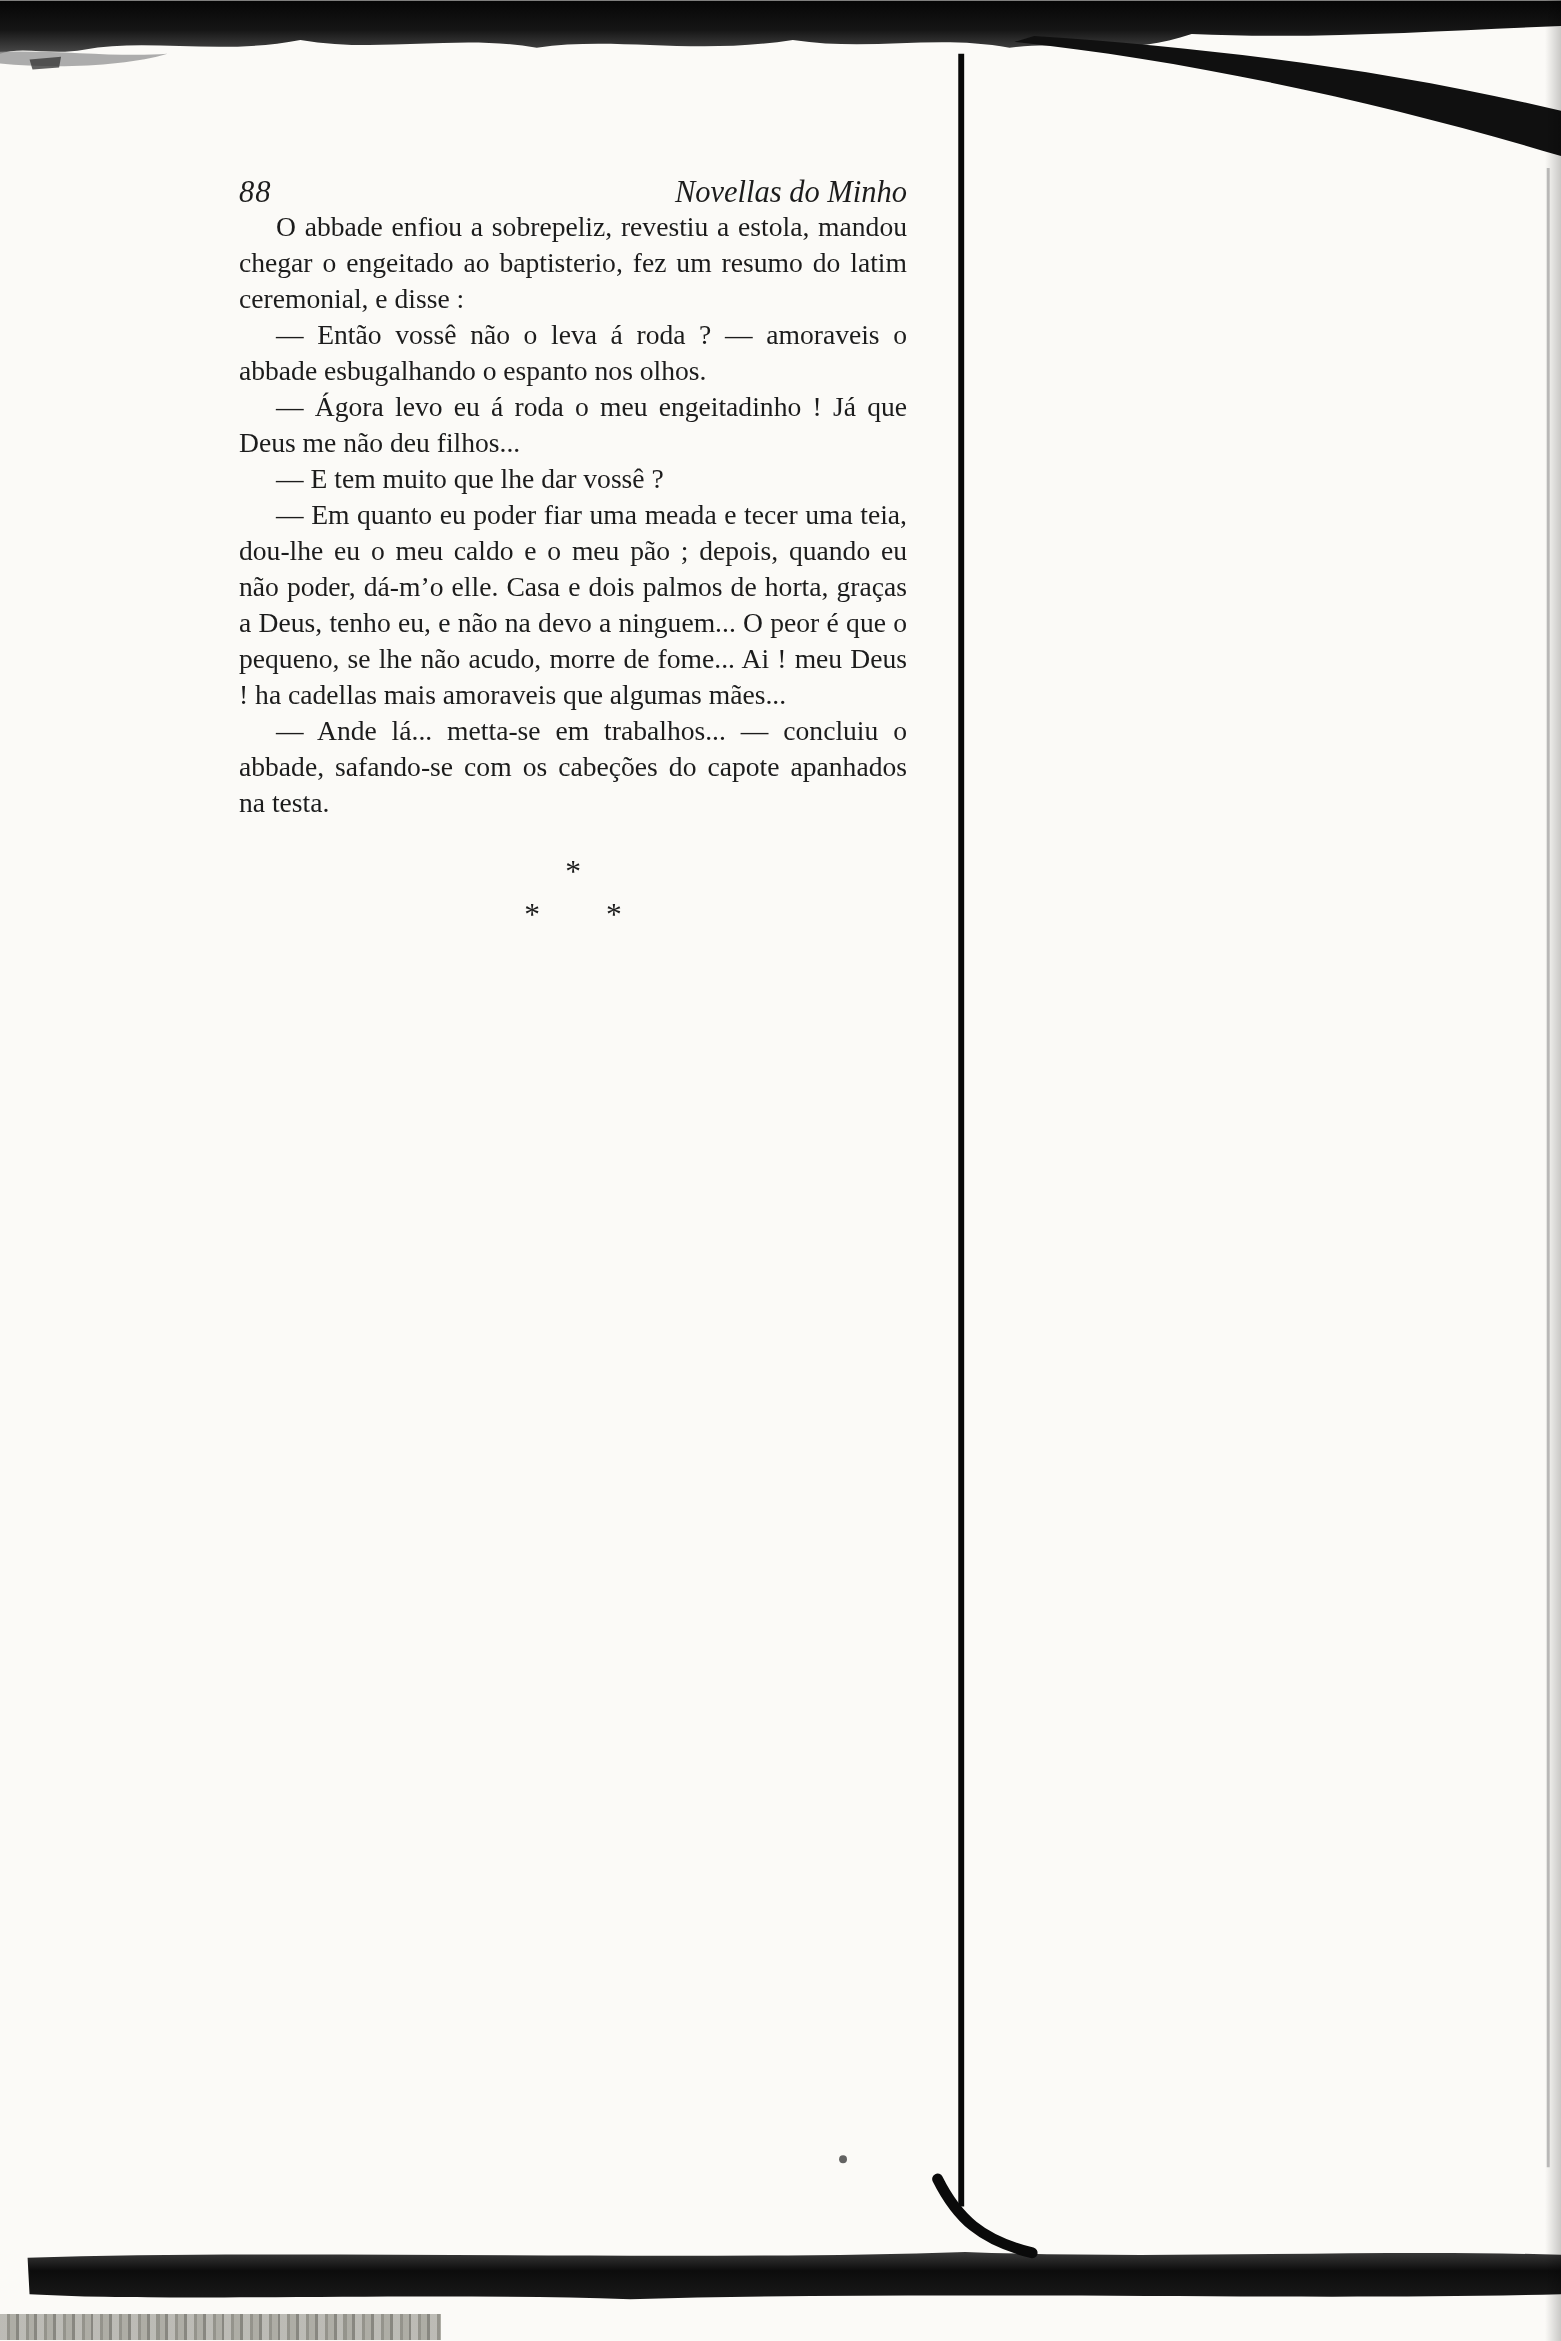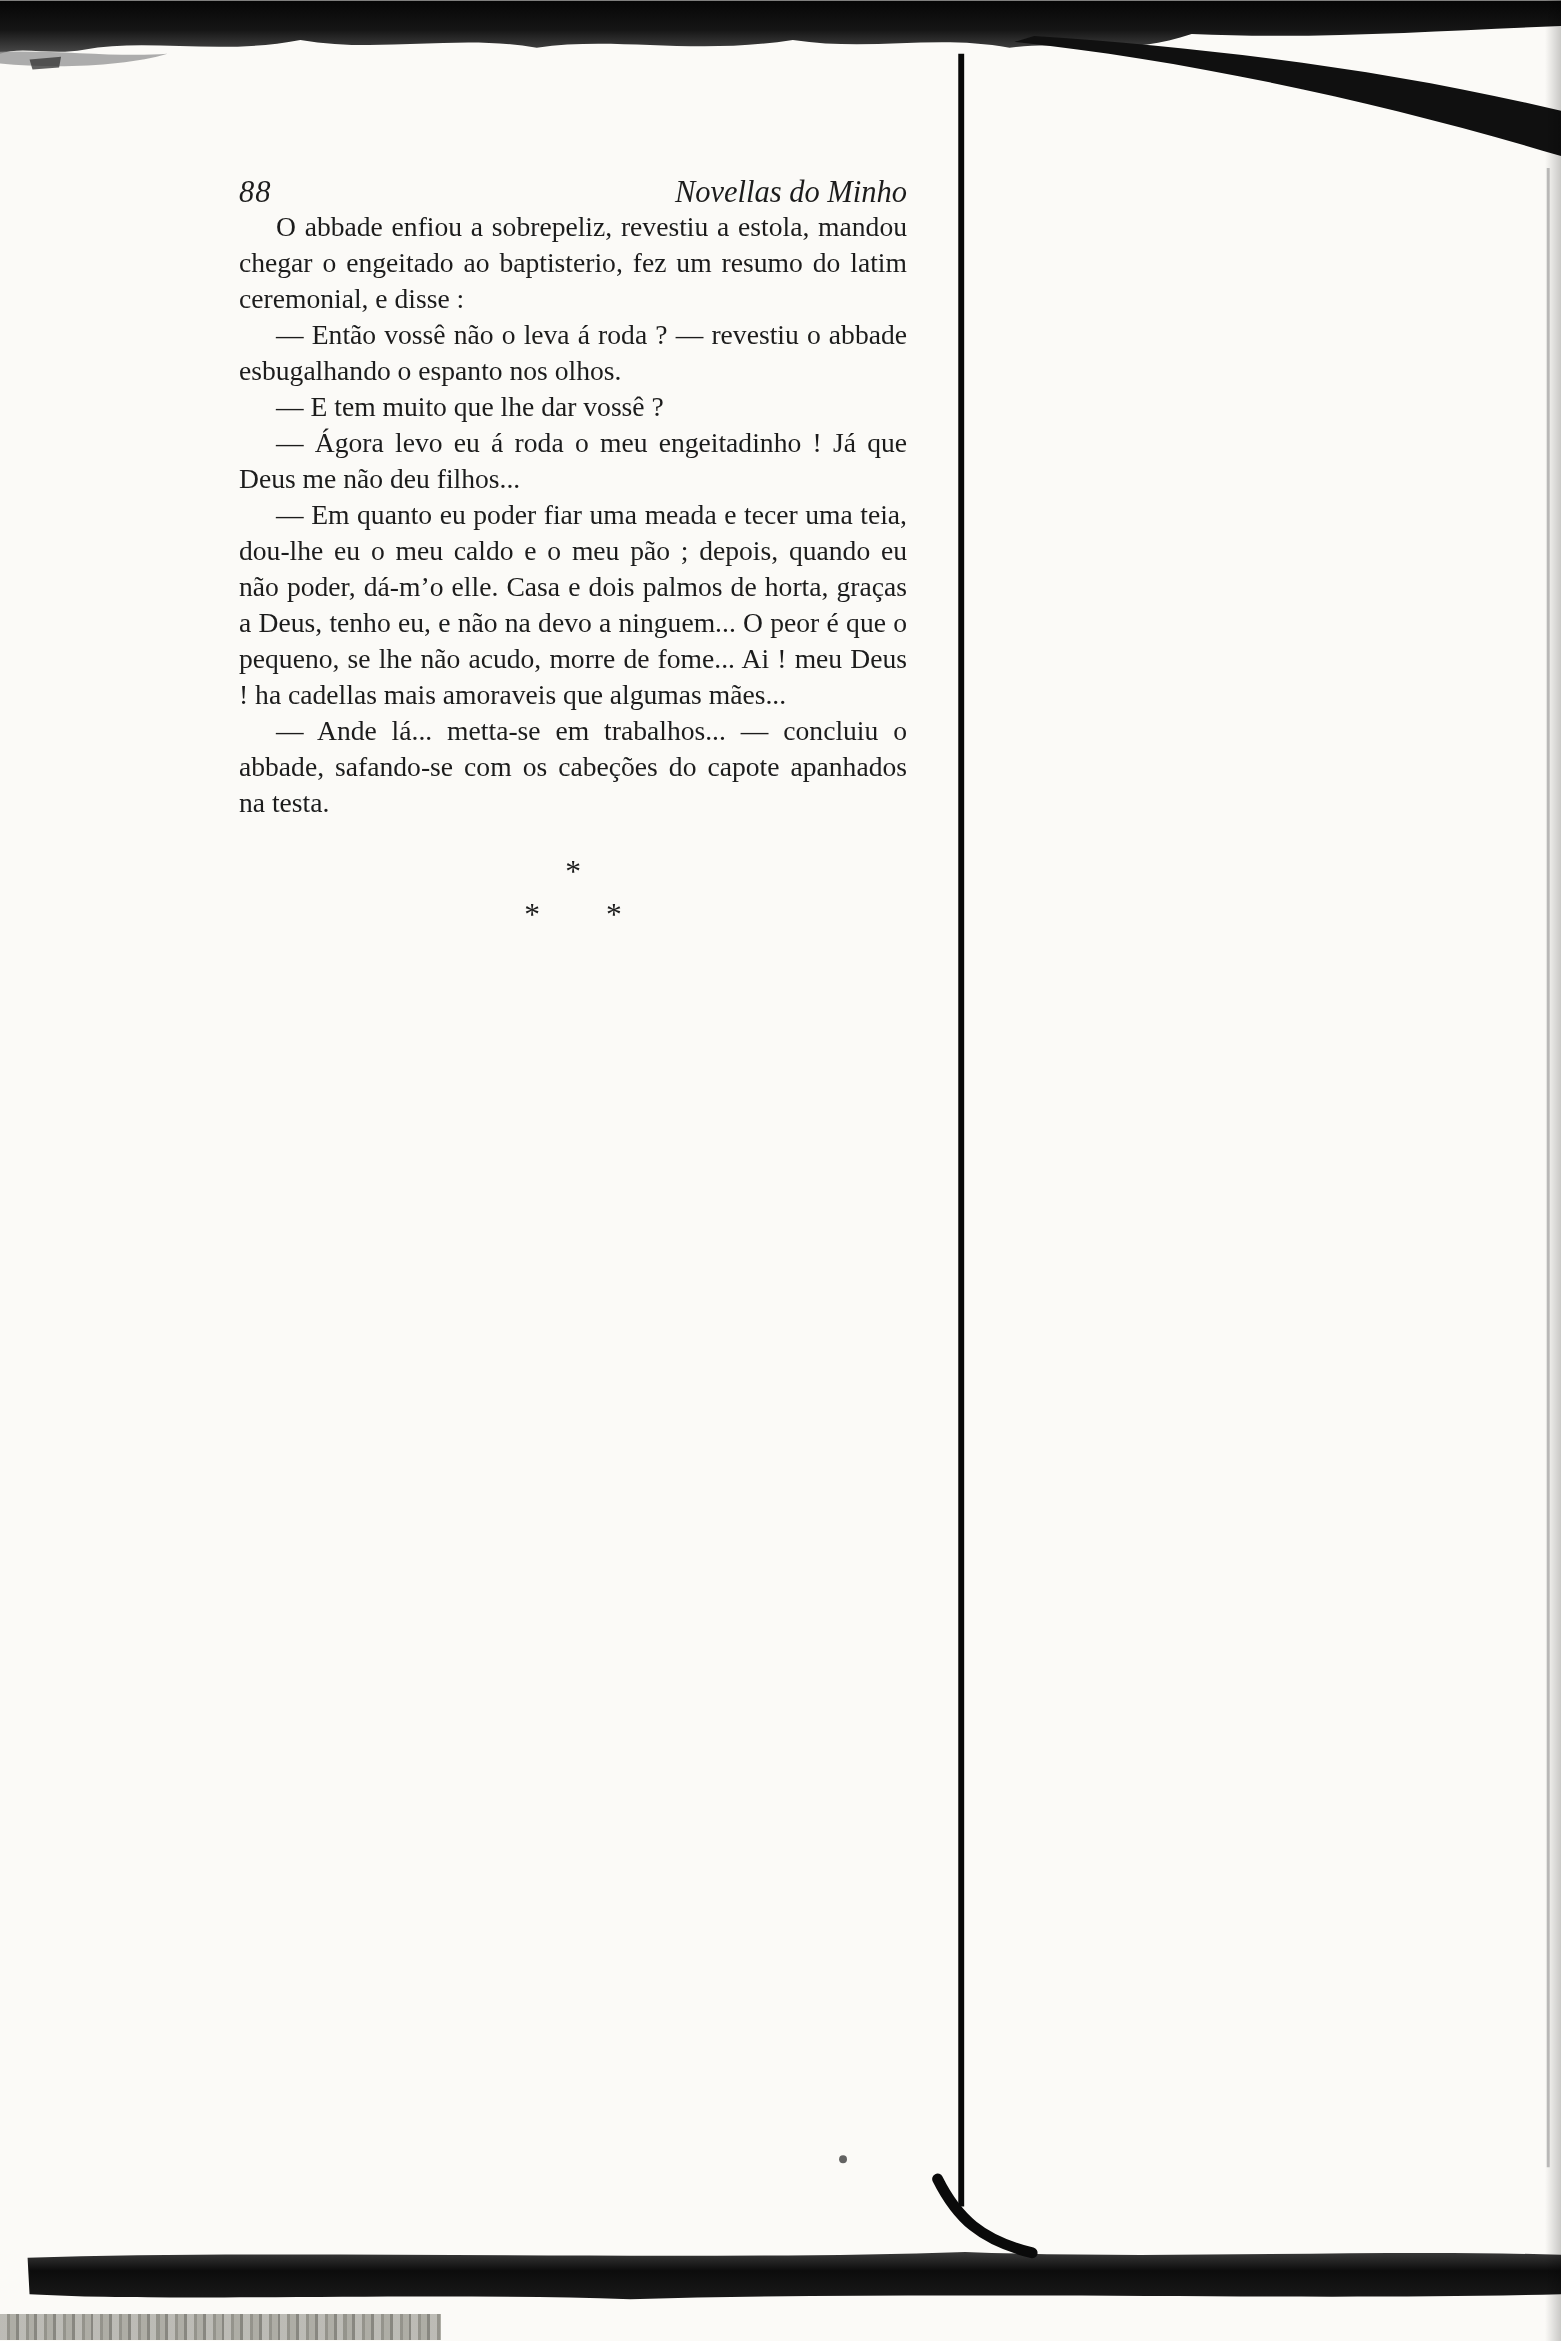--- a/index.html
+++ b/index.html
@@ -88,23 +88,23 @@
   <div class="edge-shade"></div>
   <div class="speckle"></div>
 
   <header class="page-header">
     <span class="page-number">88</span>
     <span class="running-title">Novellas do Minho</span>
   </header>
 
   <main class="text-body" id="text-body">
       <p class="para">O abbade enfiou a sobrepeliz, revestiu a estola, mandou chegar o engeitado ao baptisterio, fez um resumo do latim ceremonial, e disse :</p>
-      <p class="para">— Então vossê não o leva á roda ? — revestiu o abbade esbugalhando o espanto nos olhos.</p>
+      <p class="para">— Então vossê não o leva á roda ? — amoraveis o abbade esbugalhando o espanto nos olhos.</p>
+      <p class="para">— Ágora levo eu á roda o meu engeitadinho ! Já que Deus me não deu filhos...</p>
       <p class="para">— E tem muito que lhe dar vossê ?</p>
-      <p class="para">— Ágora levo eu á roda o meu engeitadinho ! Já que Deus me não deu filhos...</p>
       <p class="para">— Em quanto eu poder fiar uma meada e tecer uma teia, dou-lhe eu o meu caldo e o meu pão ; depois, quando eu não poder, dá-m’o elle. Casa e dois palmos de horta, graças a Deus, tenho eu, e não na devo a ninguem... O peor é que o pequeno, se lhe não acudo, morre de fome... Ai ! meu Deus ! ha cadellas mais amoraveis que algumas mães...</p>
       <p class="para">— Ande lá... metta-se em trabalhos... — concluiu o abbade, safando-se com os cabeções do capote apanhados na testa.</p>
       <div class="separator">
         <div class="star-top">*</div>
         <div class="star-row"><span>*</span><span>*</span></div>
       </div>
     </main>
 
 </div>
 

